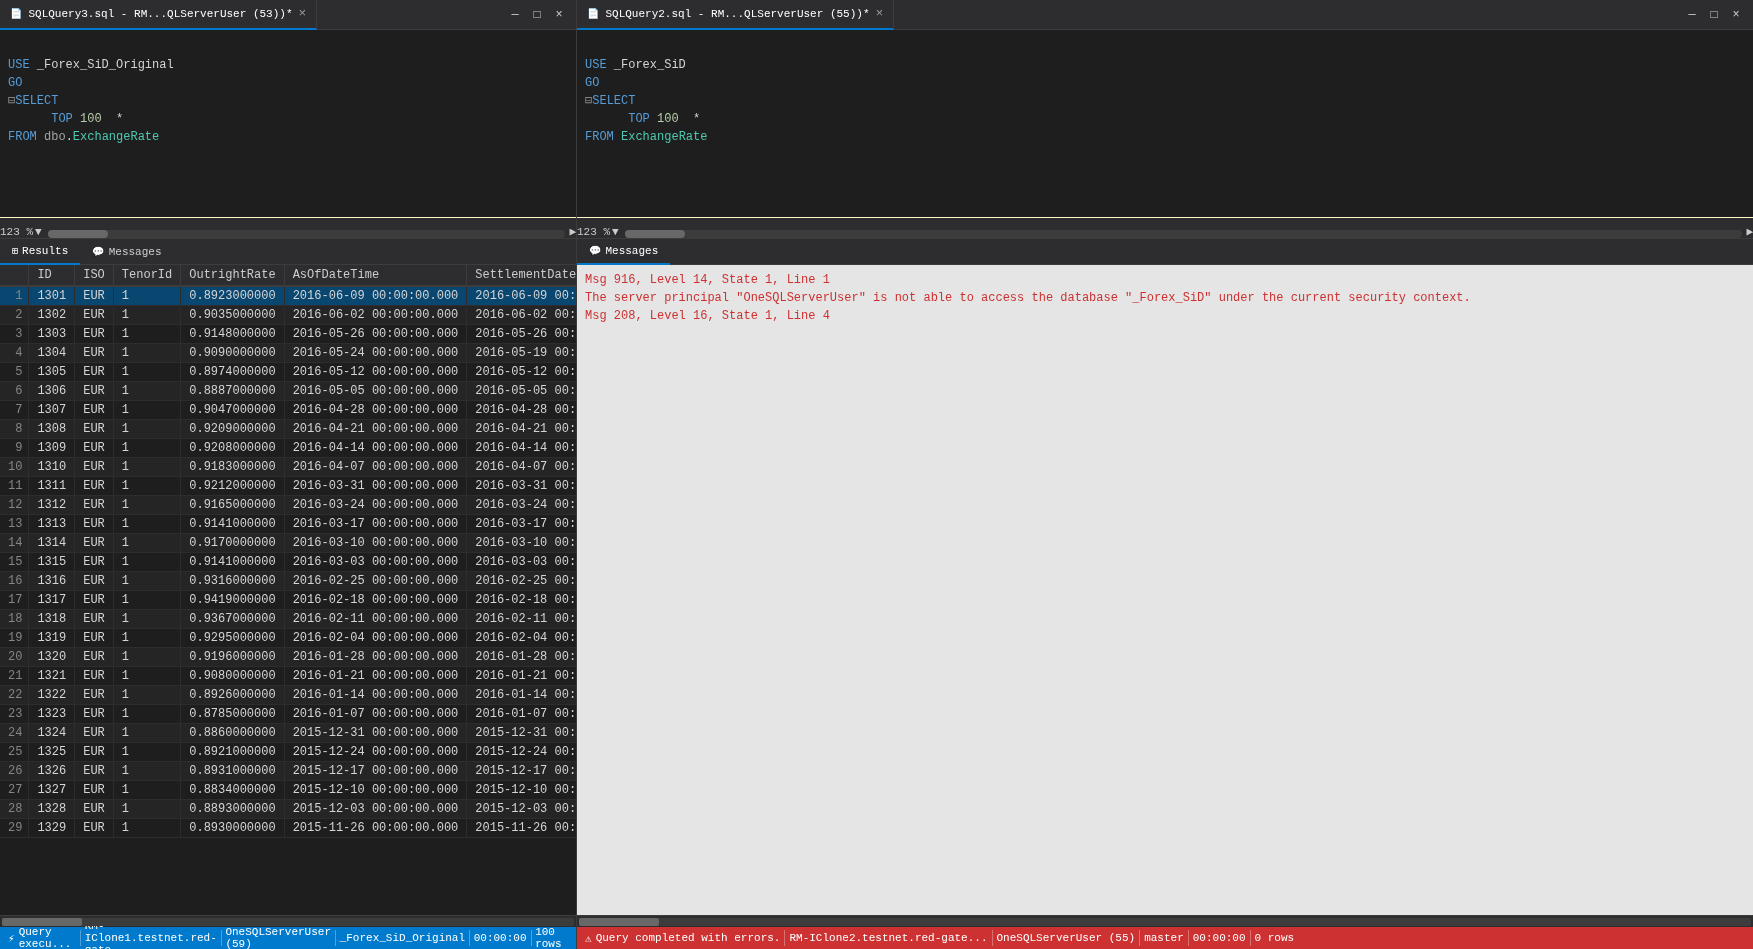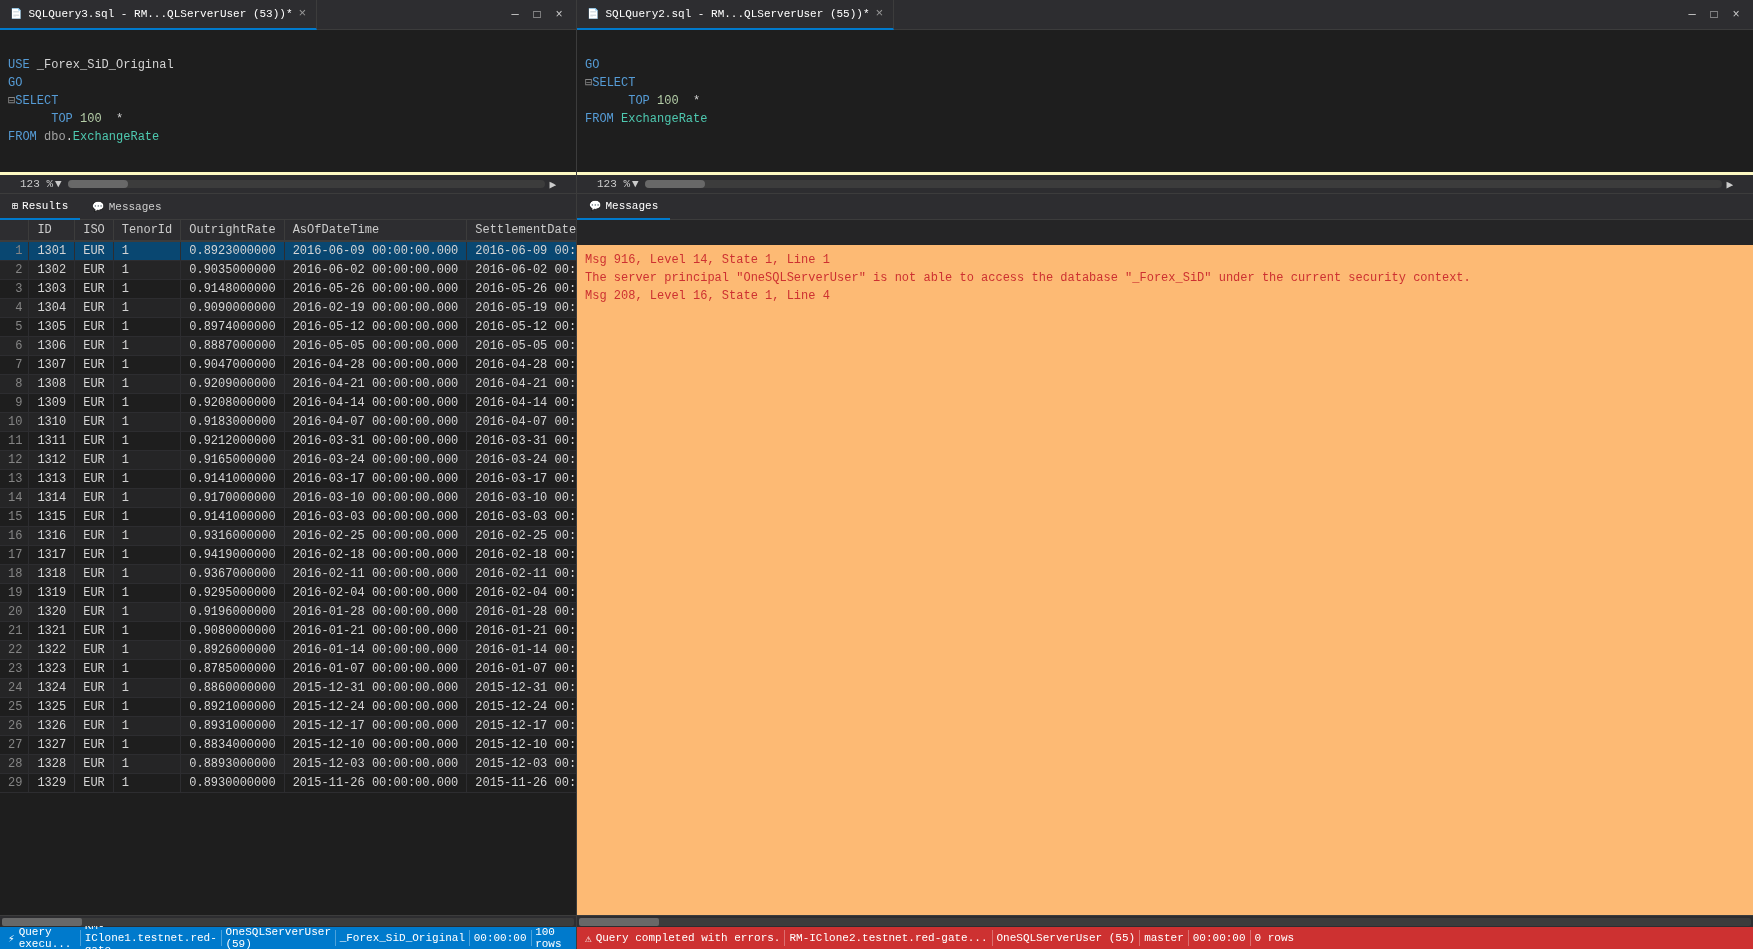--- a/index.html
+++ b/index.html
@@ -17,30 +17,30 @@
     
     
     .window-titlebar { display: flex; align-items: center; background: #2d2d30; height: 30px; border-bottom: 1px solid #3c3c3c; font-size: 11px; color: #cccccc; }
     .tab-item { display: flex; align-items: center; padding: 0 10px; height: 30px; background: #1e1e1e; border-right: 1px solid #3c3c3c; font-size: 11px; gap: 6px; color: #cccccc; cursor: pointer; }
     .tab-item.active { background: #2d2d30; border-bottom: 2px solid #007acc; color: #ffffff; }
     .tab-close { font-size: 13px; cursor: pointer; color: #999; }
     .window-controls { margin-left: auto; display: flex; gap: 4px; padding-right: 8px; }
     .window-ctrl-btn { width: 18px; height: 18px; font-size: 12px; color: #cccccc; cursor: pointer; text-align: center; line-height: 18px; }
     
     
-    .editor-area { background: #1e1e1e; padding: 4px 0; flex: 0 0 auto; height: 142px; overflow: hidden; position: relative; }
+    .editor-area { background: #1e1e1e; padding: 4px 0; flex: 0 0 auto; height: 187px; overflow: hidden; position: relative; }
     .editor-scroll { display: flex; height: 100%; }
     .editor-content { flex: 1; padding: 0 4px; line-height: 18px; }
     .editor-line { white-space: pre; line-height: 18px; }
     .kw-blue { color: #569cd6; }
     .kw-white { color: #d4d4d4; }
     .editor-fold { color: #858585; }
     
     
-    .scroll-row { display: flex; align-items: center; background: #2d2d30; height: 22px; border-top: 3px solid #fef9c3; border-bottom: 1px solid #3c3c3c; padding: 0 20px; }
+    .scroll-row { display: flex; align-items: flex-end; background: #2d2d30; height: 22px; border-top: 1px solid #fef9c3; border-bottom: 1px solid #3c3c3c; padding: 0 0; }
     .zoom-label { font-size: 11px; color: #cccccc; }
     .scroll-track { flex: 1; height: 8px; background: #3c3c3c; border-radius: 4px; margin: 0 4px; position: relative; }
     .scroll-thumb { position: absolute; width: 60px; left: 0; top: 0; height: 8px; background: #686868; border-radius: 4px; }
     
     
     .results-area { flex: 1; overflow: hidden; display: flex; flex-direction: column; }
     .results-tabs { display: flex; background: #2d2d30; border-bottom: 1px solid #3c3c3c; height: 26px; }
     .results-tab { display: flex; align-items: center; padding: 0 12px; height: 26px; font-size: 11px; cursor: pointer; gap: 4px; color: #cccccc; }
     .results-tab.active { color: #ffffff; border-bottom: 2px solid #007acc; }
     .results-tab-icon { font-size: 10px; }
@@ -50,21 +50,21 @@
     table { border-collapse: collapse; width: 100%; font-size: 12px; }
     thead tr { background: #2d2d30; }
     th { padding: 3px 8px; text-align: left; color: #cccccc; border-right: 1px solid #3c3c3c; border-bottom: 2px solid #3c3c3c; font-weight: normal; white-space: nowrap; }
     td { padding: 2px 8px; color: #d4d4d4; border-right: 1px solid #2d2d30; border-bottom: 1px solid #2d2d30; white-space: nowrap; }
     tr:nth-child(odd) td { background: #1e1e1e; }
     tr:nth-child(even) td { background: #252526; }
     .row-num { color: #858585; text-align: right; width: 30px; padding-right: 6px; }
     .row-selected td { background: #094771 !important; }
     
     
-    .messages-panel { flex: 1; background: #fdba74; padding: 6px 8px; overflow: auto; margin-top: 25px; }
+    .messages-panel { flex: 1; background: #e5e5e5; padding: 6px 8px; overflow: auto; }
     .msg-line { color: #cd3131; font-size: 12px; line-height: 18px; white-space: pre-wrap; }
     
     
     .status-bar { display: flex; align-items: center; background: #007acc; height: 22px; font-size: 11px; color: #ffffff; padding: 0 8px; gap: 4px; }
     .status-bar.error { background: #cd3131; }
     .status-divider { width: 1px; height: 16px; background: rgba(255,255,255,0.3); }
     
     .scroll-h { height: 12px; background: #2d2d30; border-top: 1px solid #3c3c3c; display: flex; align-items: center; padding: 0 2px; }
     .scroll-h-track { flex: 1; height: 8px; background: #3c3c3c; position: relative; border-radius: 2px; }
     .scroll-h-thumb { position: absolute; width: 80px; left: 0; top: 0; height: 8px; background: #686868; border-radius: 2px; }
@@ -166,21 +166,21 @@
                   <td>0.9148000000</td>
                   <td>2016-05-26 00:00:00.000</td>
                   <td>2016-05-26 00:00:0</td>
                 </tr>
                 <tr>
                   <td class="row-num">4</td>
                   <td>1304</td>
                   <td>EUR</td>
                   <td>1</td>
                   <td>0.9090000000</td>
-                  <td>2016-02-19 00:00:00.000</td>
+                  <td>2016-05-24 00:00:00.000</td>
                   <td>2016-05-19 00:00:0</td>
                 </tr>
                 <tr>
                   <td class="row-num">5</td>
                   <td>1305</td>
                   <td>EUR</td>
                   <td>1</td>
                   <td>0.8974000000</td>
                   <td>2016-05-12 00:00:00.000</td>
                   <td>2016-05-12 00:00:0</td>
@@ -439,20 +439,21 @@
         <div class="window-controls">
           <span class="window-ctrl-btn">—</span>
           <span class="window-ctrl-btn">□</span>
           <span class="window-ctrl-btn">×</span>
         </div>
       </div>
 
       <div class="editor-area">
         <div class="editor-content" style="padding: 4px 8px; line-height:18px;">
           <div class="editor-line"><span class="editor-fold">  </span></div>
+          <div class="editor-line"><span class="kw-blue">USE</span> <span class="kw-white">_Forex_SiD</span></div>
           <div class="editor-line"><span class="kw-blue">GO</span></div>
           <div class="editor-line"></div>
           <div class="editor-line"><span class="editor-fold">⊟</span><span class="kw-blue">SELECT</span></div>
           <div class="editor-line">&nbsp;&nbsp;&nbsp;&nbsp;&nbsp;&nbsp;<span class="kw-blue">TOP</span> <span style="color:#b5cea8;">100</span>  <span style="color:#d4d4d4;">*</span></div>
           <div class="editor-line"><span class="kw-blue">FROM</span> <span style="color:#4ec9b0;">ExchangeRate</span></div>
         </div>
       </div>
 
       <div class="scroll-row">
         <span class="zoom-label">123 %</span>

